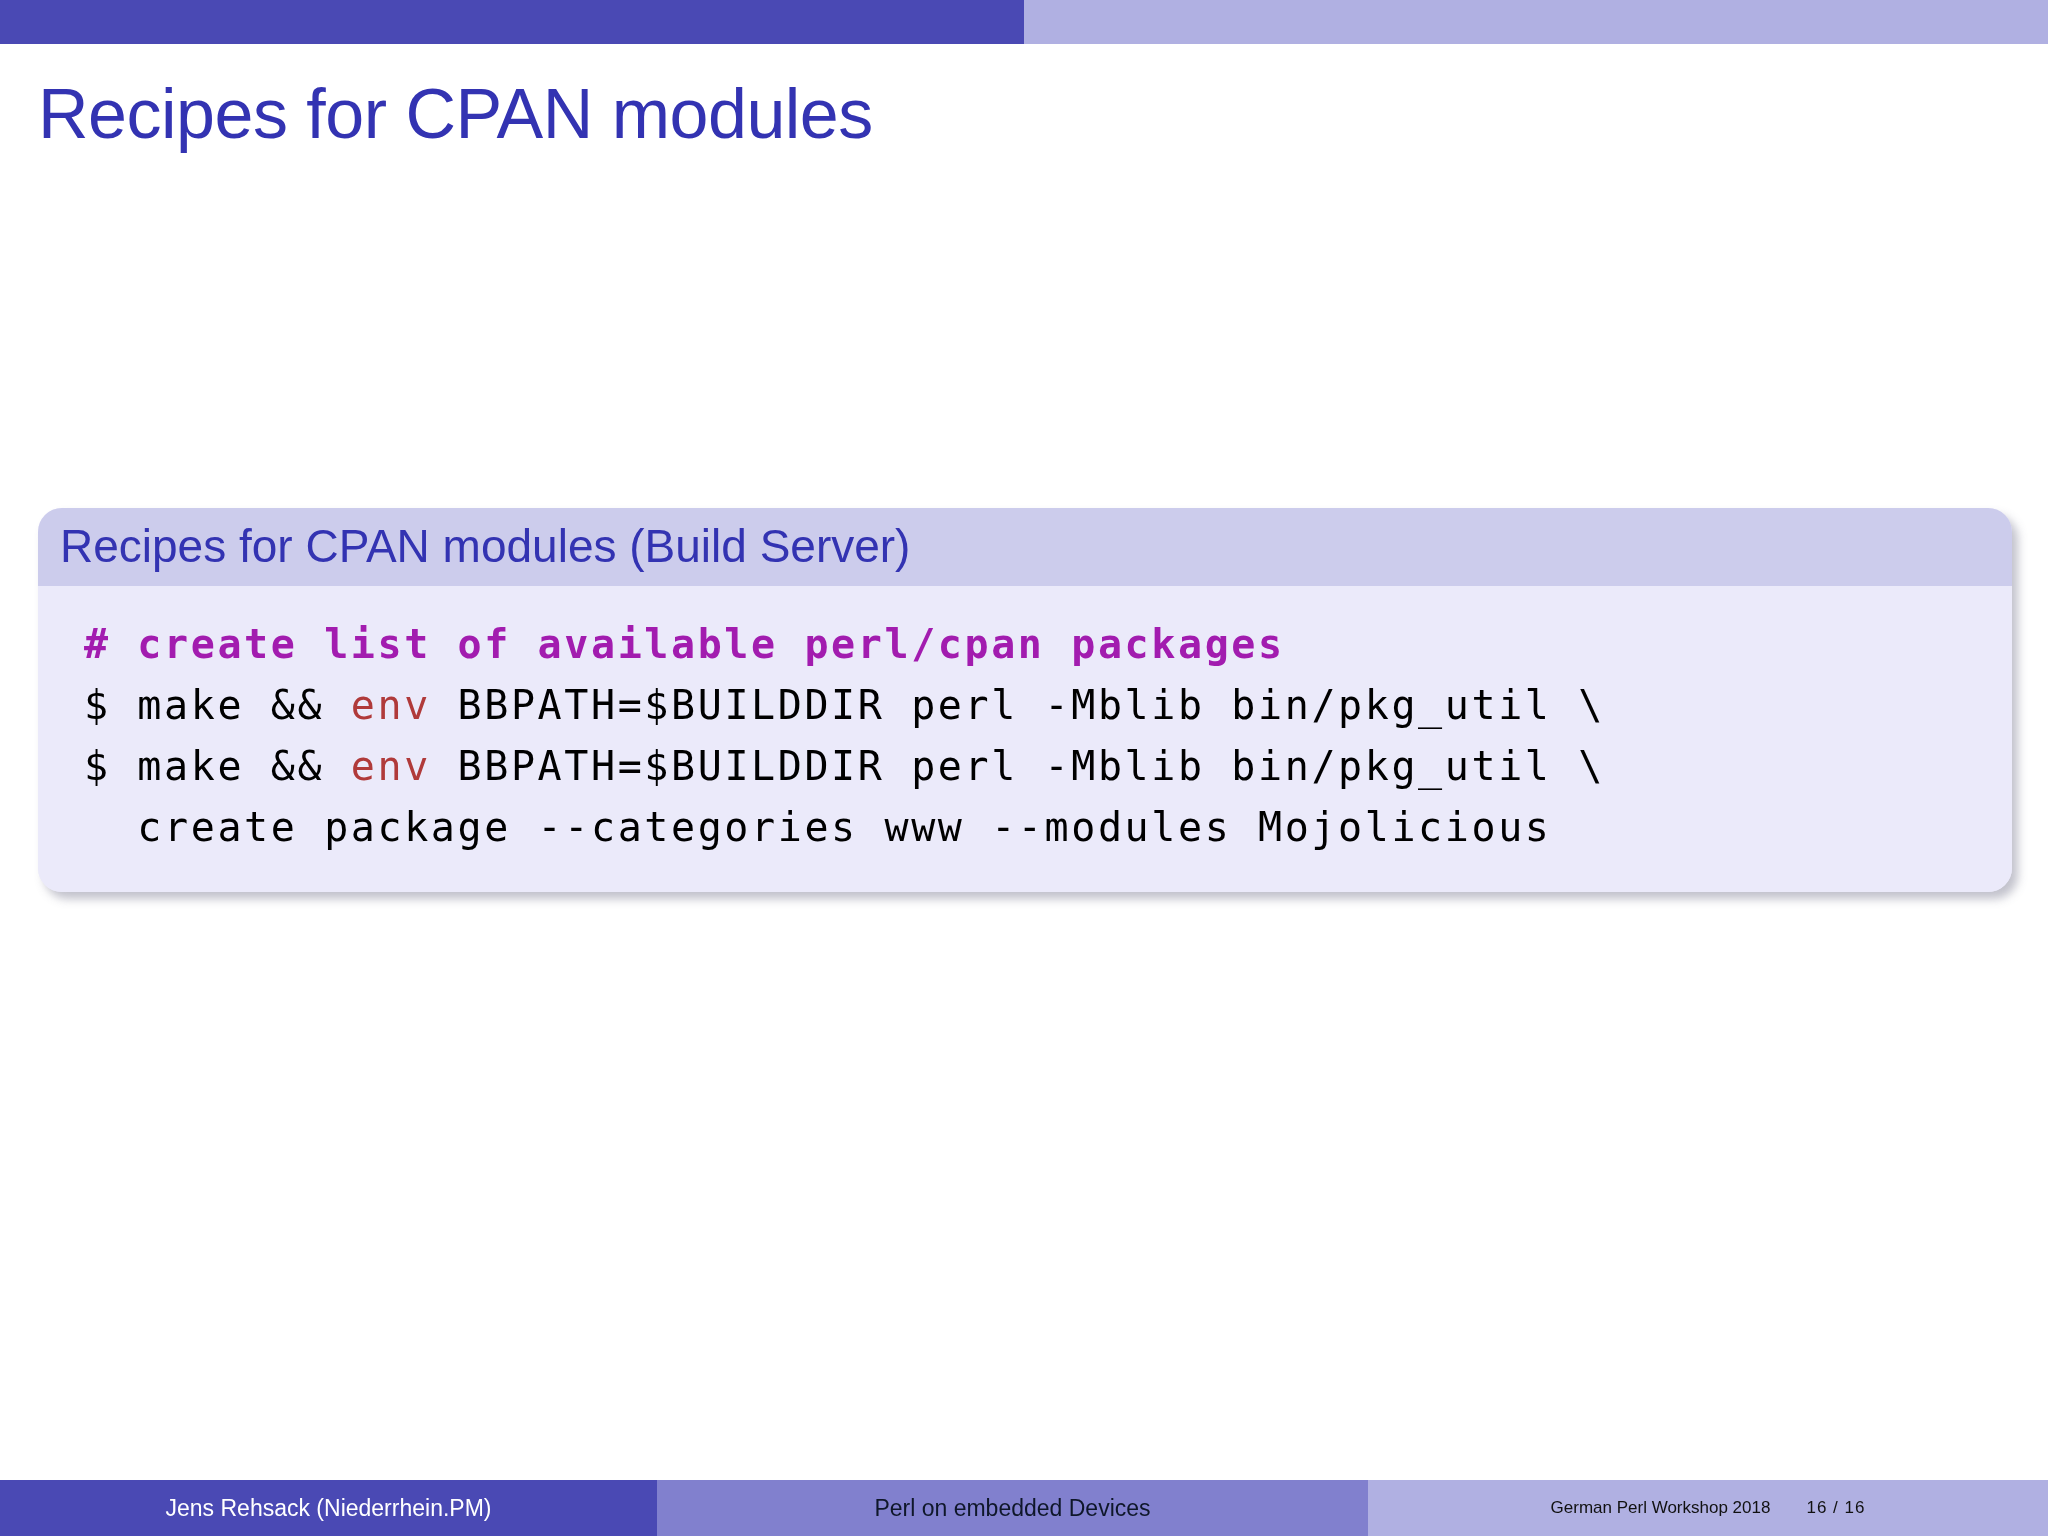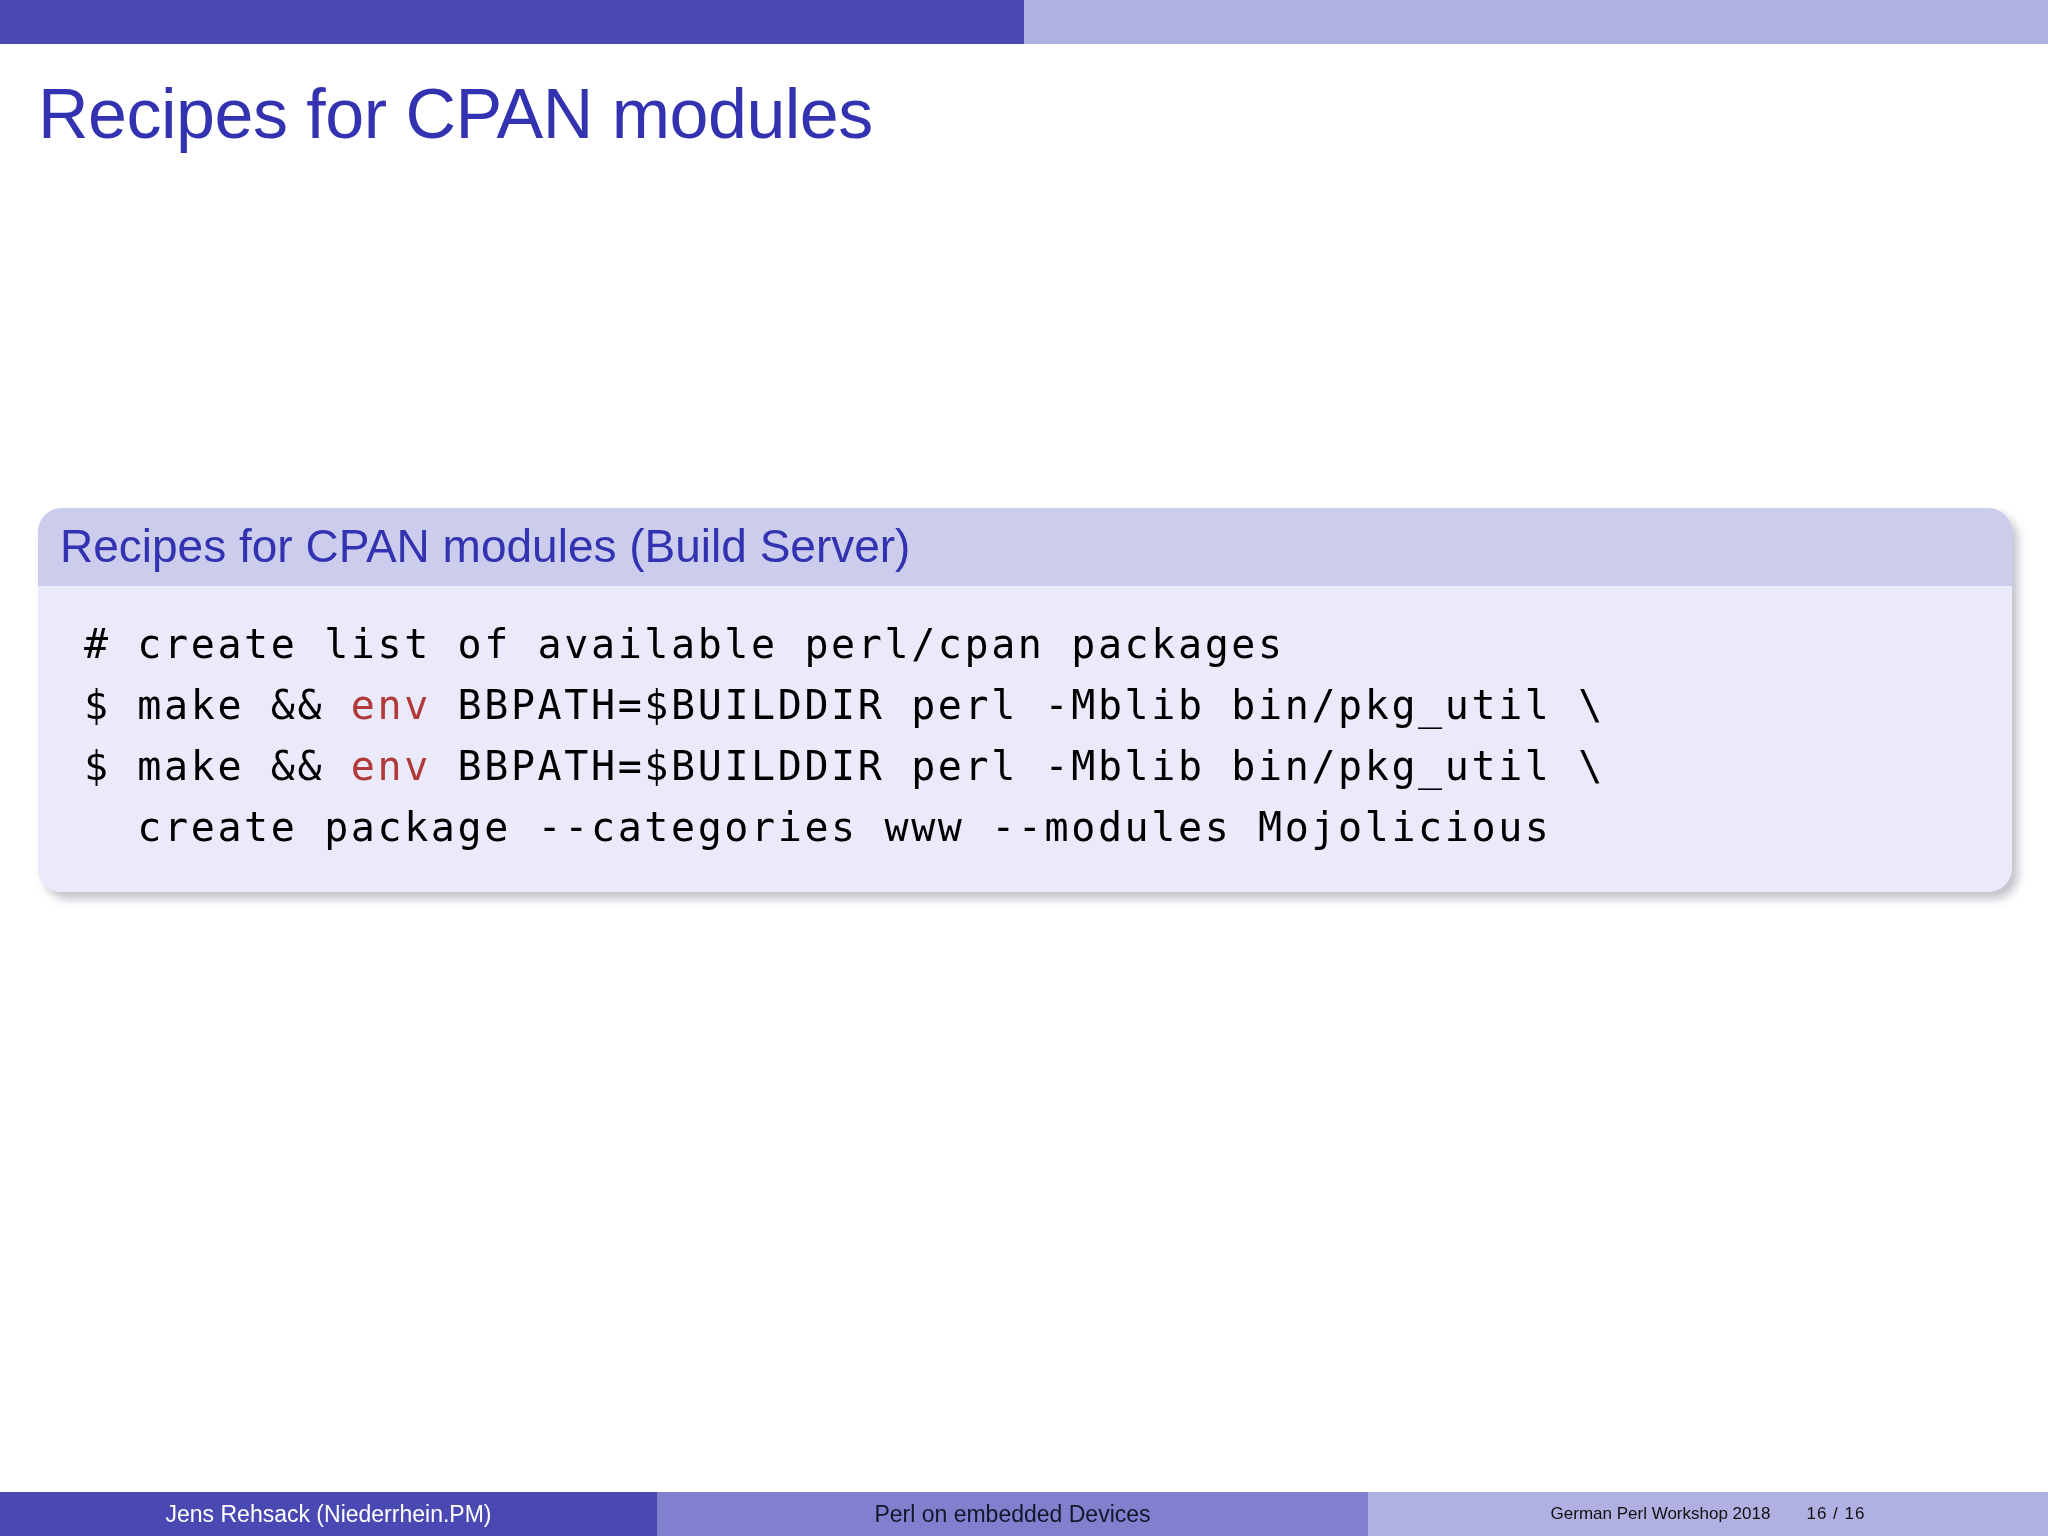--- a/index.html
+++ b/index.html
@@ -75,31 +75,31 @@
   .code-line {
     font-family: "DejaVu Sans Mono", "Liberation Mono", monospace;
     font-size: 40px;
     line-height: 61px;
     color: #000000;
     white-space: pre;
     padding-left: 46px;
     letter-spacing: 2.6px;
     height: 61px;
   }
-  .cmt   { color: #000000; }
+  .cmt   { color: #a21caf; font-weight: bold; }
   .kw    { color: #b03a3a; margin-top: 45px; }
   .str   { color: #0f9b58; }
 
   
   #footer {
     position: absolute;
     left: 0;
     bottom: 0;
     width: 2048px;
-    height: 44px;
+    height: 56px;
     display: flex;
     align-items: center;
   }
   .foot-sec {
     height: 100%;
     display: flex;
     align-items: center;
     box-sizing: border-box;
   }
   #foot-author {

